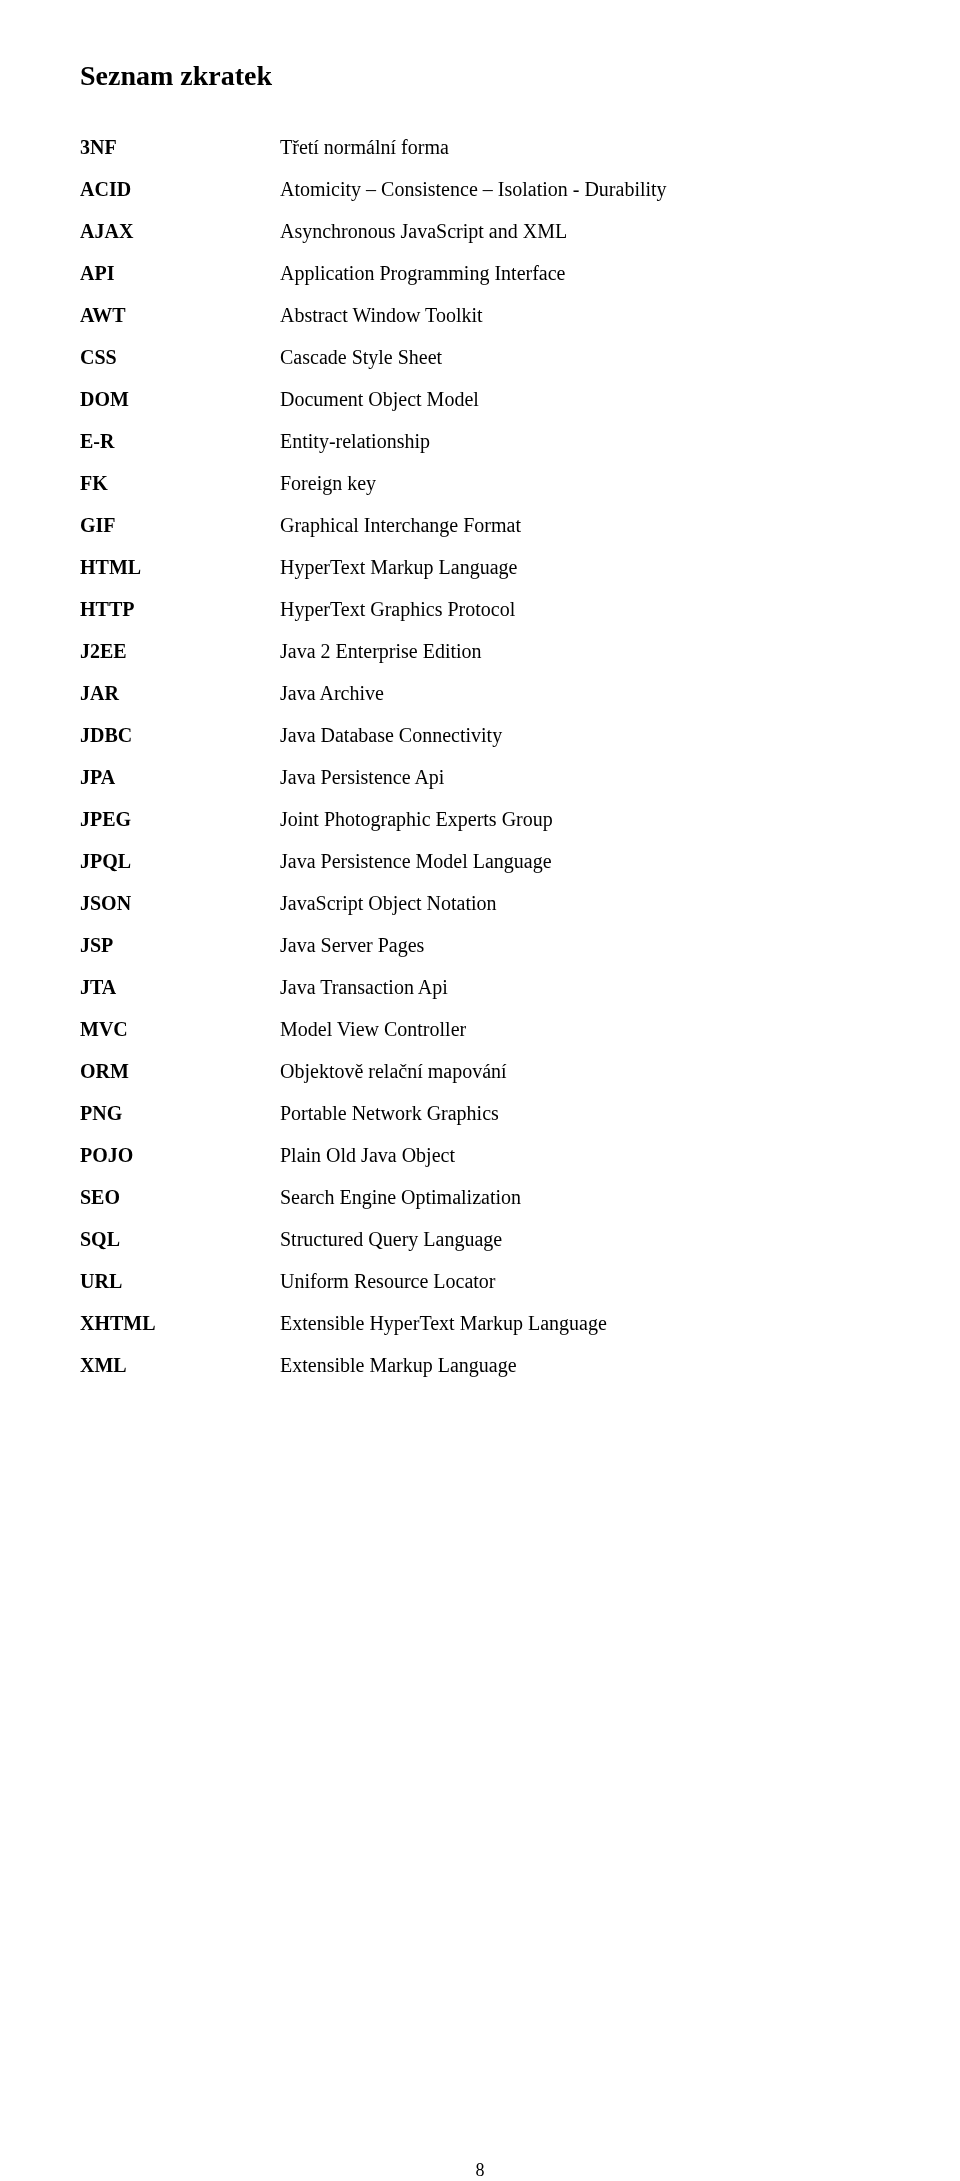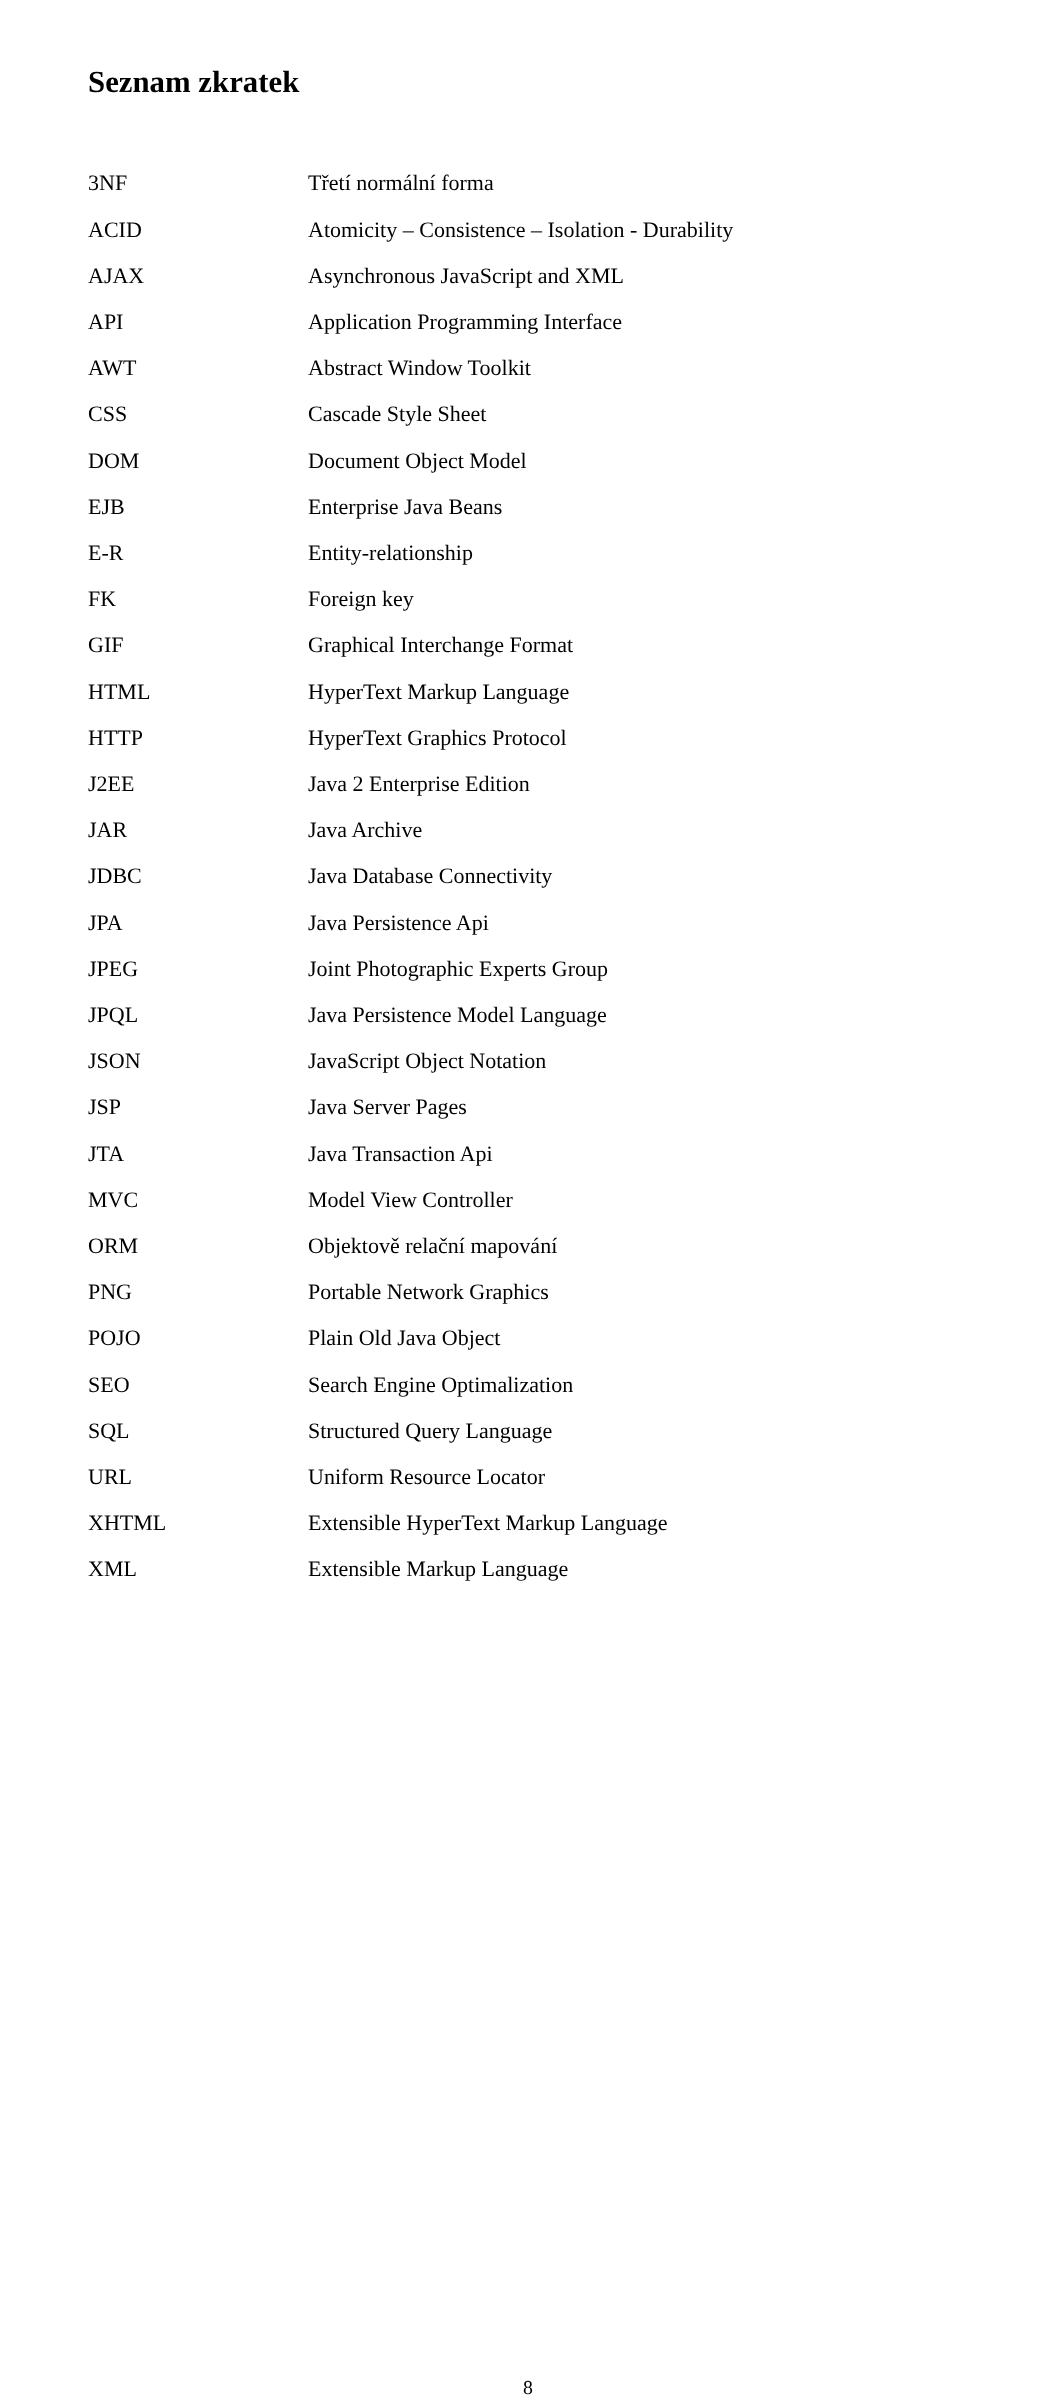--- a/index.html
+++ b/index.html
@@ -13,38 +13,38 @@
       font-family: "Times New Roman", Times, serif;
       width: 960px;
       min-height: 2181px;
       padding: 60px 80px 80px 80px;
       color: #000000;
     }
 
     .page-title {
       font-size: 28px;
       font-weight: bold;
-      margin-bottom: 54px;
+      margin-bottom: 34px;
     }
 
     .abbreviation-table {
       width: 100%;
       border-collapse: collapse;
     }
 
     .abbreviation-table tr td {
       padding: 6px 0;
       font-size: 20px;
       line-height: 1.5;
       vertical-align: top;
     }
 
     .abbreviation-table tr td:first-child {
       width: 200px;
-      font-weight: normal;
+      font-weight: bold;
       padding-right: 20px;
       margin-left: 28px;
     }
 
     .page-number {
       position: absolute;
       bottom: 60px;
       left: 50%;
       transform: translateX(-50%);
       font-size: 18px;
@@ -83,24 +83,20 @@
           <td>AWT</td>
           <td>Abstract Window Toolkit</td>
         </tr>
         <tr>
           <td>CSS</td>
           <td>Cascade Style Sheet</td>
         </tr>
         <tr>
           <td>DOM</td>
           <td>Document Object Model</td>
-        </tr>
-        <tr>
-          <td>EJB</td>
-          <td>Enterprise Java Beans</td>
         </tr>
         <tr>
           <td>E-R</td>
           <td>Entity-relationship</td>
         </tr>
         <tr>
           <td>FK</td>
           <td>Foreign key</td>
         </tr>
         <tr>

